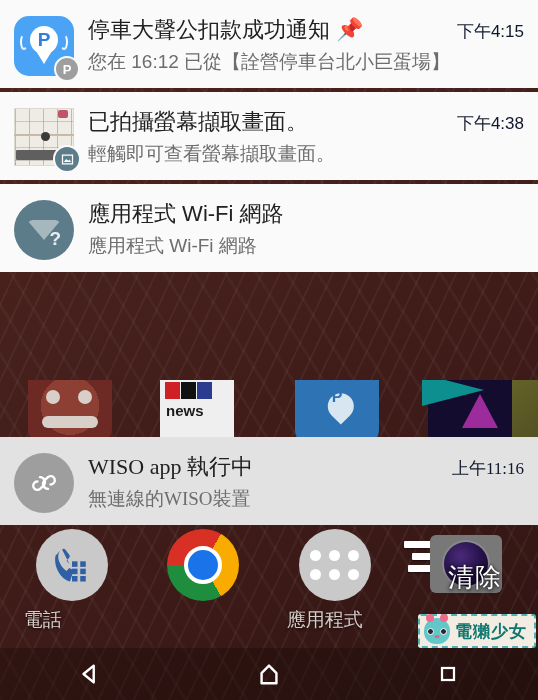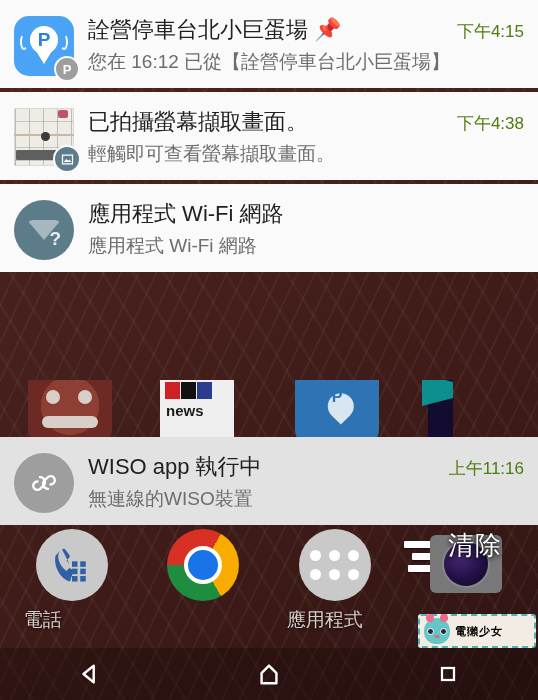--- a/index.html
+++ b/index.html
@@ -20,21 +20,21 @@
         rgba(255,255,255,.045) 0px, rgba(255,255,255,.045) 2px,
         rgba(0,0,0,0) 2px, rgba(0,0,0,0) 16px),
       repeating-linear-gradient(58deg,
         rgba(255,255,255,.03) 0px, rgba(255,255,255,.03) 3px,
         rgba(0,0,0,0) 3px, rgba(0,0,0,0) 26px),
       linear-gradient(150deg,#50221d 0%,#46201c 35%,#3c1a17 70%,#2e1412 100%);
   }
 
   
   #home-icon-strip{
-    position:absolute; left:0; top:380px; width:453px; height:58px;
+    position:absolute; left:0; top:380px; width:538px; height:58px;
     overflow:hidden;
     padding-left:8px;
   }
   .hi{ position:absolute; top:-30px; height:96px; }
   .hi1{ left:28px;  width:84px; background:radial-gradient(circle at 50% 58%,#8d3f33 0 42%,#6d2a24 42% 100%); border-radius:18px;}
   .hi1:before,.hi1:after{content:"";position:absolute;top:40px;width:14px;height:14px;border-radius:50%;background:#d8cfc8;}
   .hi1:before{left:18px;} .hi1:after{left:50px;}
   .hi1 span{position:absolute;bottom:18px;left:14px;width:56px;height:12px;border-radius:6px;background:#d8cfc8;}
   .hi2{ left:160px; width:74px; background:#efefef; border-radius:4px;}
   .hi2 .r1{position:absolute;top:32px;left:5px;width:15px;height:17px;background:#cf2026;}
@@ -69,21 +69,21 @@
   .n-title{
     font-size:22px; color:#212121; line-height:28px;
     white-space:nowrap; overflow:hidden;
     display:flex; align-items:center; gap:6px;
   }
   .n-text{
     font-size:19px; color:#6d6d6d; line-height:27px;
     margin-top:4px; white-space:nowrap; overflow:hidden; text-overflow:clip;
   }
   .n-time{
-    font-size:17px; color:#4d7c0f; flex:0 0 auto;
+    font-size:17px; color:#0f172a; flex:0 0 auto;
     margin-left:14px; padding-top:6px; white-space:nowrap;
   }
 
   
   .ic-parking{
     width:60px;height:60px;border-radius:15px;background:#4aa3f5;
     position:relative;overflow:visible;
   }
   .ic-parking .pinbody{
     position:absolute;left:50%;top:10px;transform:translateX(-50%);
@@ -200,42 +200,42 @@
     box-shadow:0 0 0 2px rgba(255,255,255,.12);
   }
   .lines{
     position:absolute;left:-14px;top:16px;width:36px;
   }
   .lines i{display:block;background:#fff;height:7px;margin-bottom:5px;border-radius:1px;box-shadow:0 1px 2px rgba(0,0,0,.5);}
   .lines i:nth-child(1){width:34px;}
   .lines i:nth-child(2){width:26px;margin-left:8px;}
   .lines i:nth-child(3){width:30px;margin-left:4px;}
   #clear-btn{
-    position:absolute; left:448px; top:528px;
+    position:absolute; left:448px; top:560px;
     font-size:26px; color:#fff; font-weight:400;
     text-shadow:0 2px 5px rgba(0,0,0,.9),0 0 2px rgba(0,0,0,.9);
     letter-spacing:1px; z-index:9; cursor:pointer;
   }
 
   
   #watermark{
     position:absolute; left:418px; top:614px; width:118px; height:34px;
     background:#f2ece2; border:2px dashed #4fb3b8; border-radius:3px;
     display:flex; align-items:center; gap:5px; padding-left:4px; z-index:10;
   }
   #watermark .otter{
     width:26px;height:26px;border-radius:50% 50% 46% 46%;background:#63c6c8;position:relative;flex:0 0 26px;
   }
   #watermark .otter .ear{position:absolute;top:-4px;width:8px;height:8px;border-radius:50%;background:#ef6a8a;}
   #watermark .otter .ear.l{left:2px;} #watermark .otter .ear.r{right:2px;}
   #watermark .otter .eye{position:absolute;top:10px;width:7px;height:7px;border-radius:50%;background:#1e2b33;border:1px solid #fff;}
   #watermark .otter .eye.l{left:3px;} #watermark .otter .eye.r{right:3px;}
   #watermark .otter .nose{position:absolute;top:17px;left:50%;transform:translateX(-50%);width:5px;height:3px;border-radius:2px;background:#e8667f;}
   #watermark .wm-text{
-    font-size:11px;color:#000000;font-weight:700;letter-spacing:1px;white-space:nowrap;
+    font-size:17px;color:#0f766e;font-weight:700;letter-spacing:1px;white-space:nowrap;
   }
 
   
   #navbar{
     position:absolute; left:0; bottom:0; width:538px; height:52px;
     display:flex; align-items:center; justify-content:space-around;
     background:rgba(20,8,7,.34);
   }
   .nav-btn{ width:70px; height:44px; display:flex; align-items:center; justify-content:center; cursor:pointer; }
   .nav-btn svg{ fill:none; stroke:#fff; stroke-width:2.6; }
@@ -274,21 +274,21 @@
         <div class="wave wl"></div>
           <div class="wave wr"></div>
         <div class="pinbody"></div>
           <div class="pintip"></div>
         <div class="pletter">P</div>
         <div class="badge">P</div>
       </div>
     </div>
     <div class="n-body">
       <div class="n-title">
-        <span>詮營停車台北小巨蛋場</span>
+        <span>停車大聲公扣款成功通知</span>
         <span>📌</span>
       </div>
       <div class="n-text">您在 16:12 已從【詮營停車台北小巨蛋場】離..</div>
     </div>
     <div class="n-time">下午4:15</div>
   </div>
 
   <div class="notif">
     <div class="n-icon">
       <div class="ic-shot">
@@ -325,21 +325,21 @@
       <div class="n-title">
         <span>應用程式 Wi-Fi 網路</span>
       </div>
       <div class="n-text">應用程式 Wi-Fi 網路</div>
     </div>
     <div class="n-time"></div>
   </div>
 
 </div>
 
-<div class="notif ongoing" style="position:absolute;left:0;top:437px;width:538px;height:88px;">
+<div class="notif ongoing" style="position:absolute;left:0;top:437px;width:538px;height:88px;font-family:Liberation Serif, serif;">
   <div class="n-icon">
     <div class="ic-wiso">
       <svg viewBox="0 0 24 24">
           <path d="M8.5 7a4.2 4.2 0 0 1 3 7.2l-2.6 2.6a3.6 3.6 0 1 1-2.5-6.1M15.5 17a4.2 4.2 0 0 1-3-7.2l2.6-2.6a3.6 3.6 0 1 1 2.5 6.1" fill="none" stroke="#fff" stroke-width="2" stroke-linecap="round"></path>
         </svg>
     </div>
   </div>
   <div class="n-body">
     <div class="n-title">
       <span>WISO app 執行中</span>

